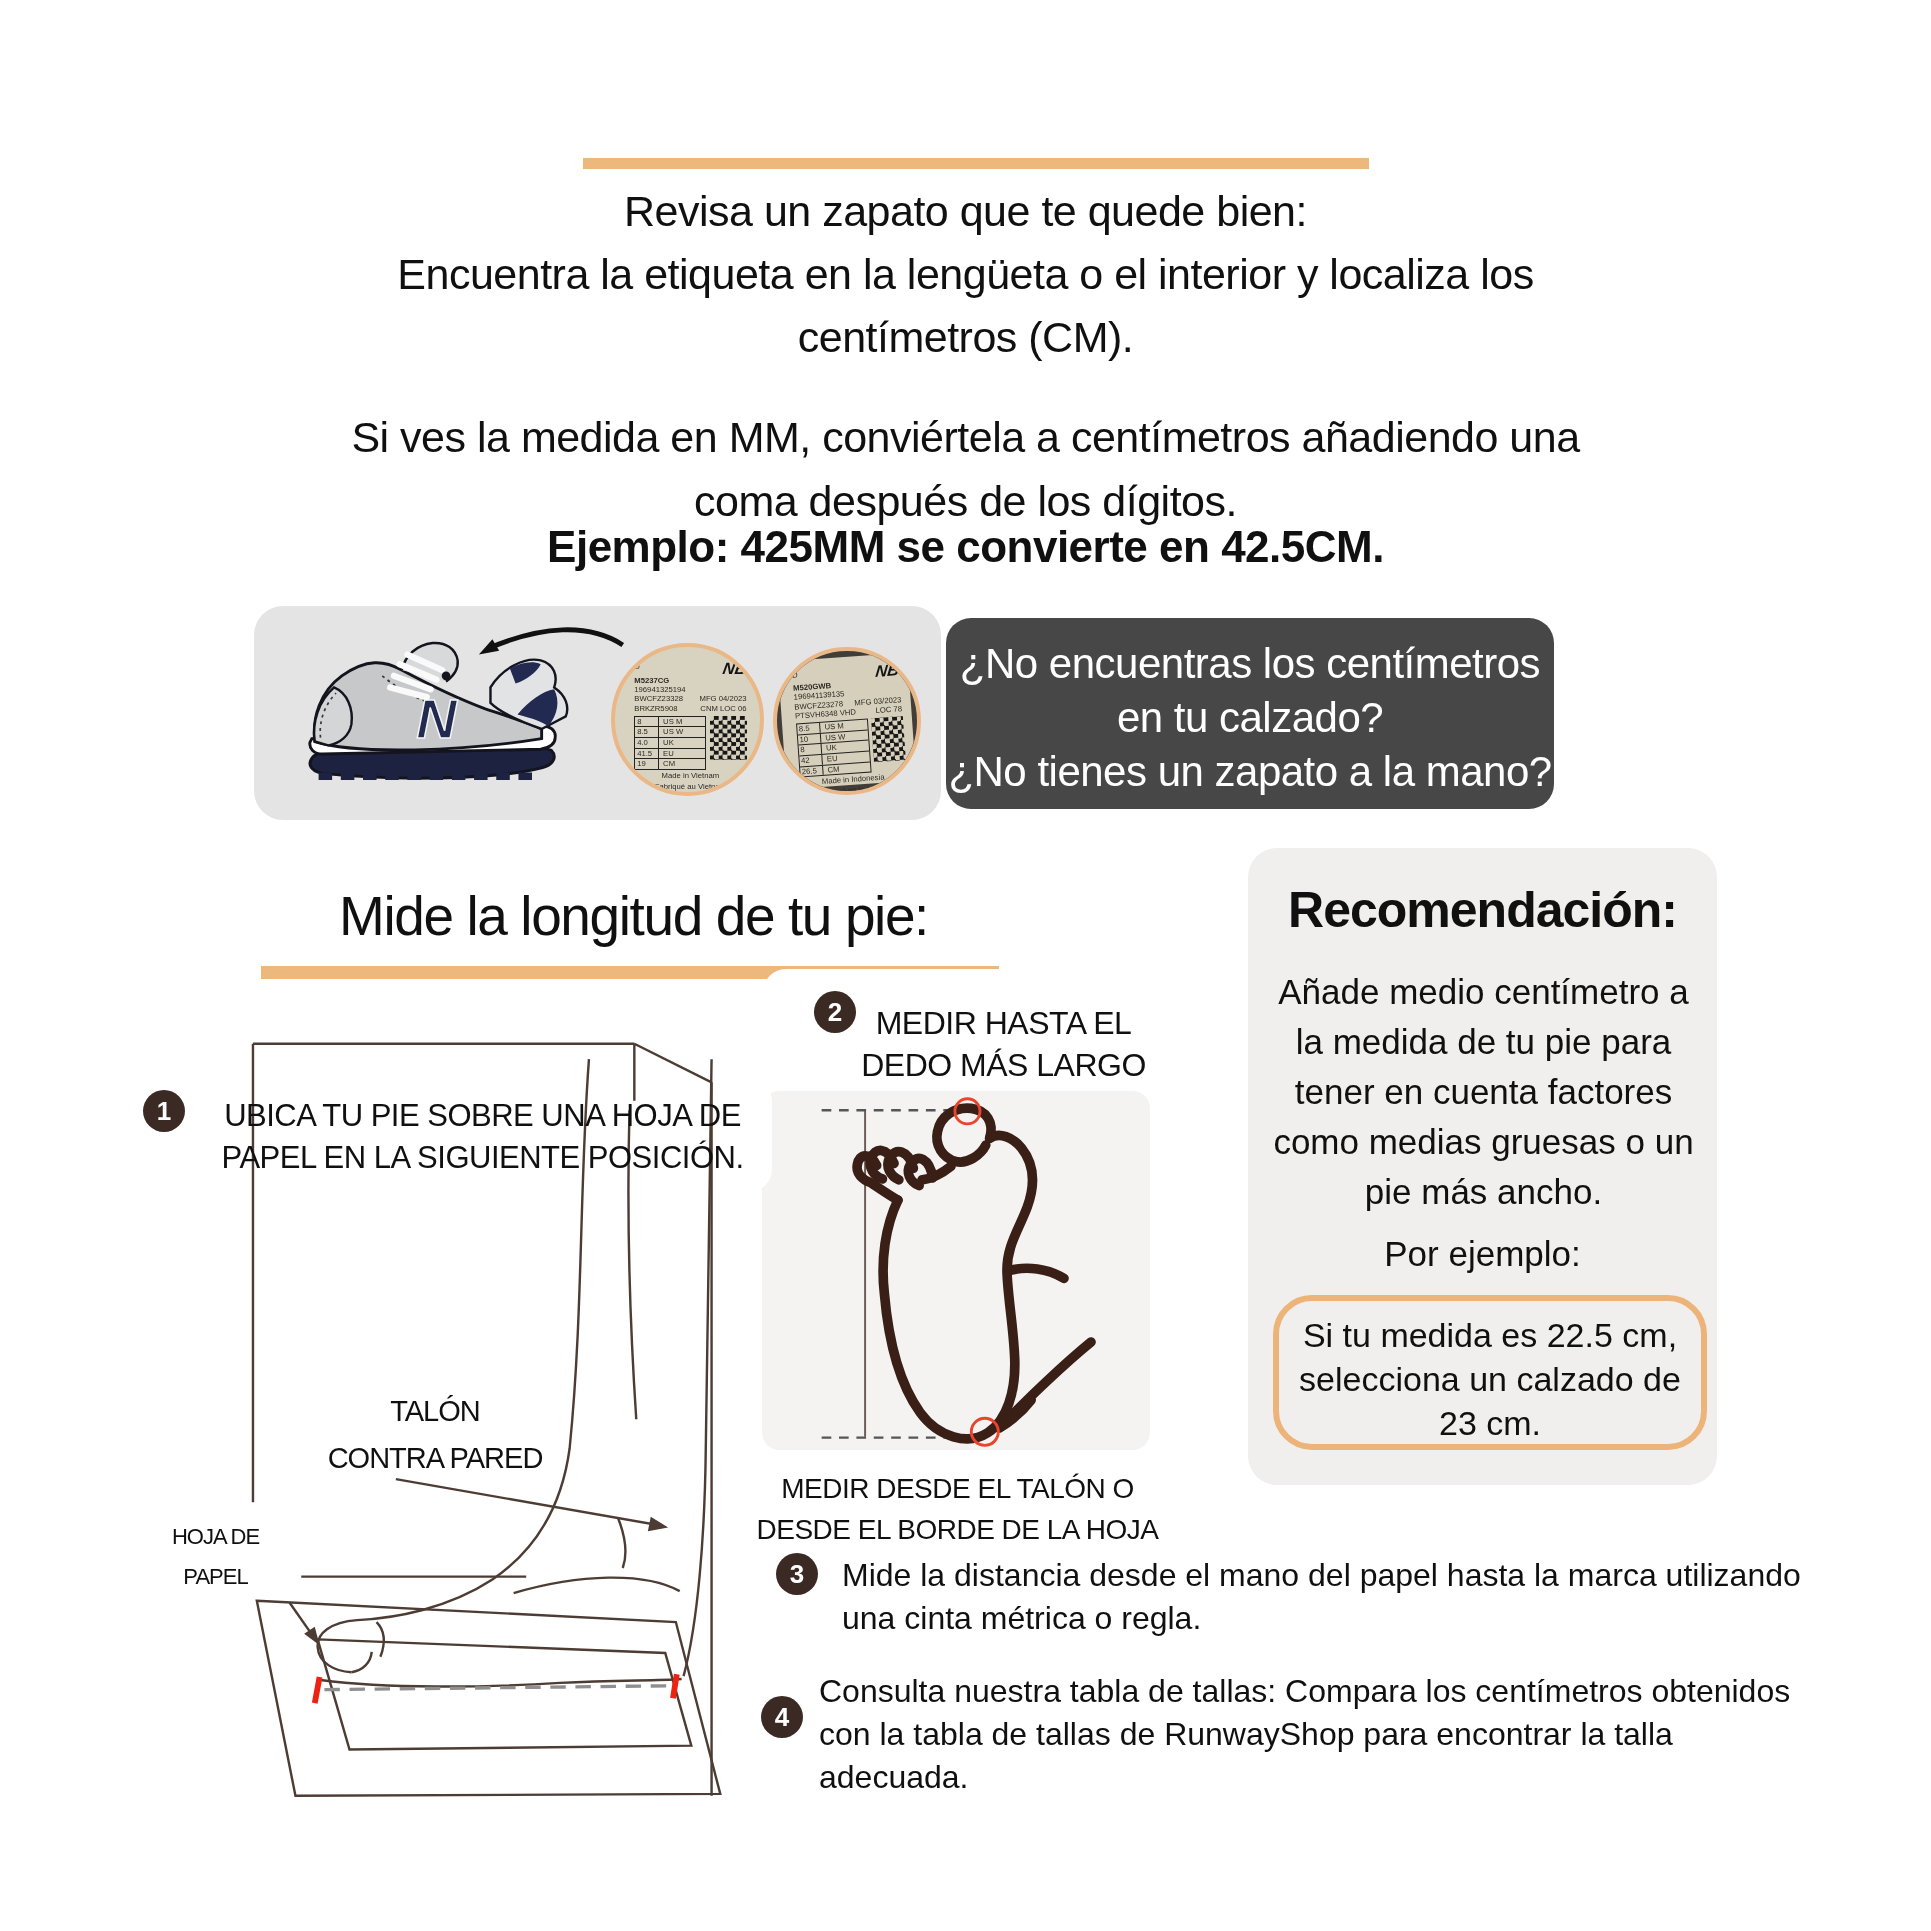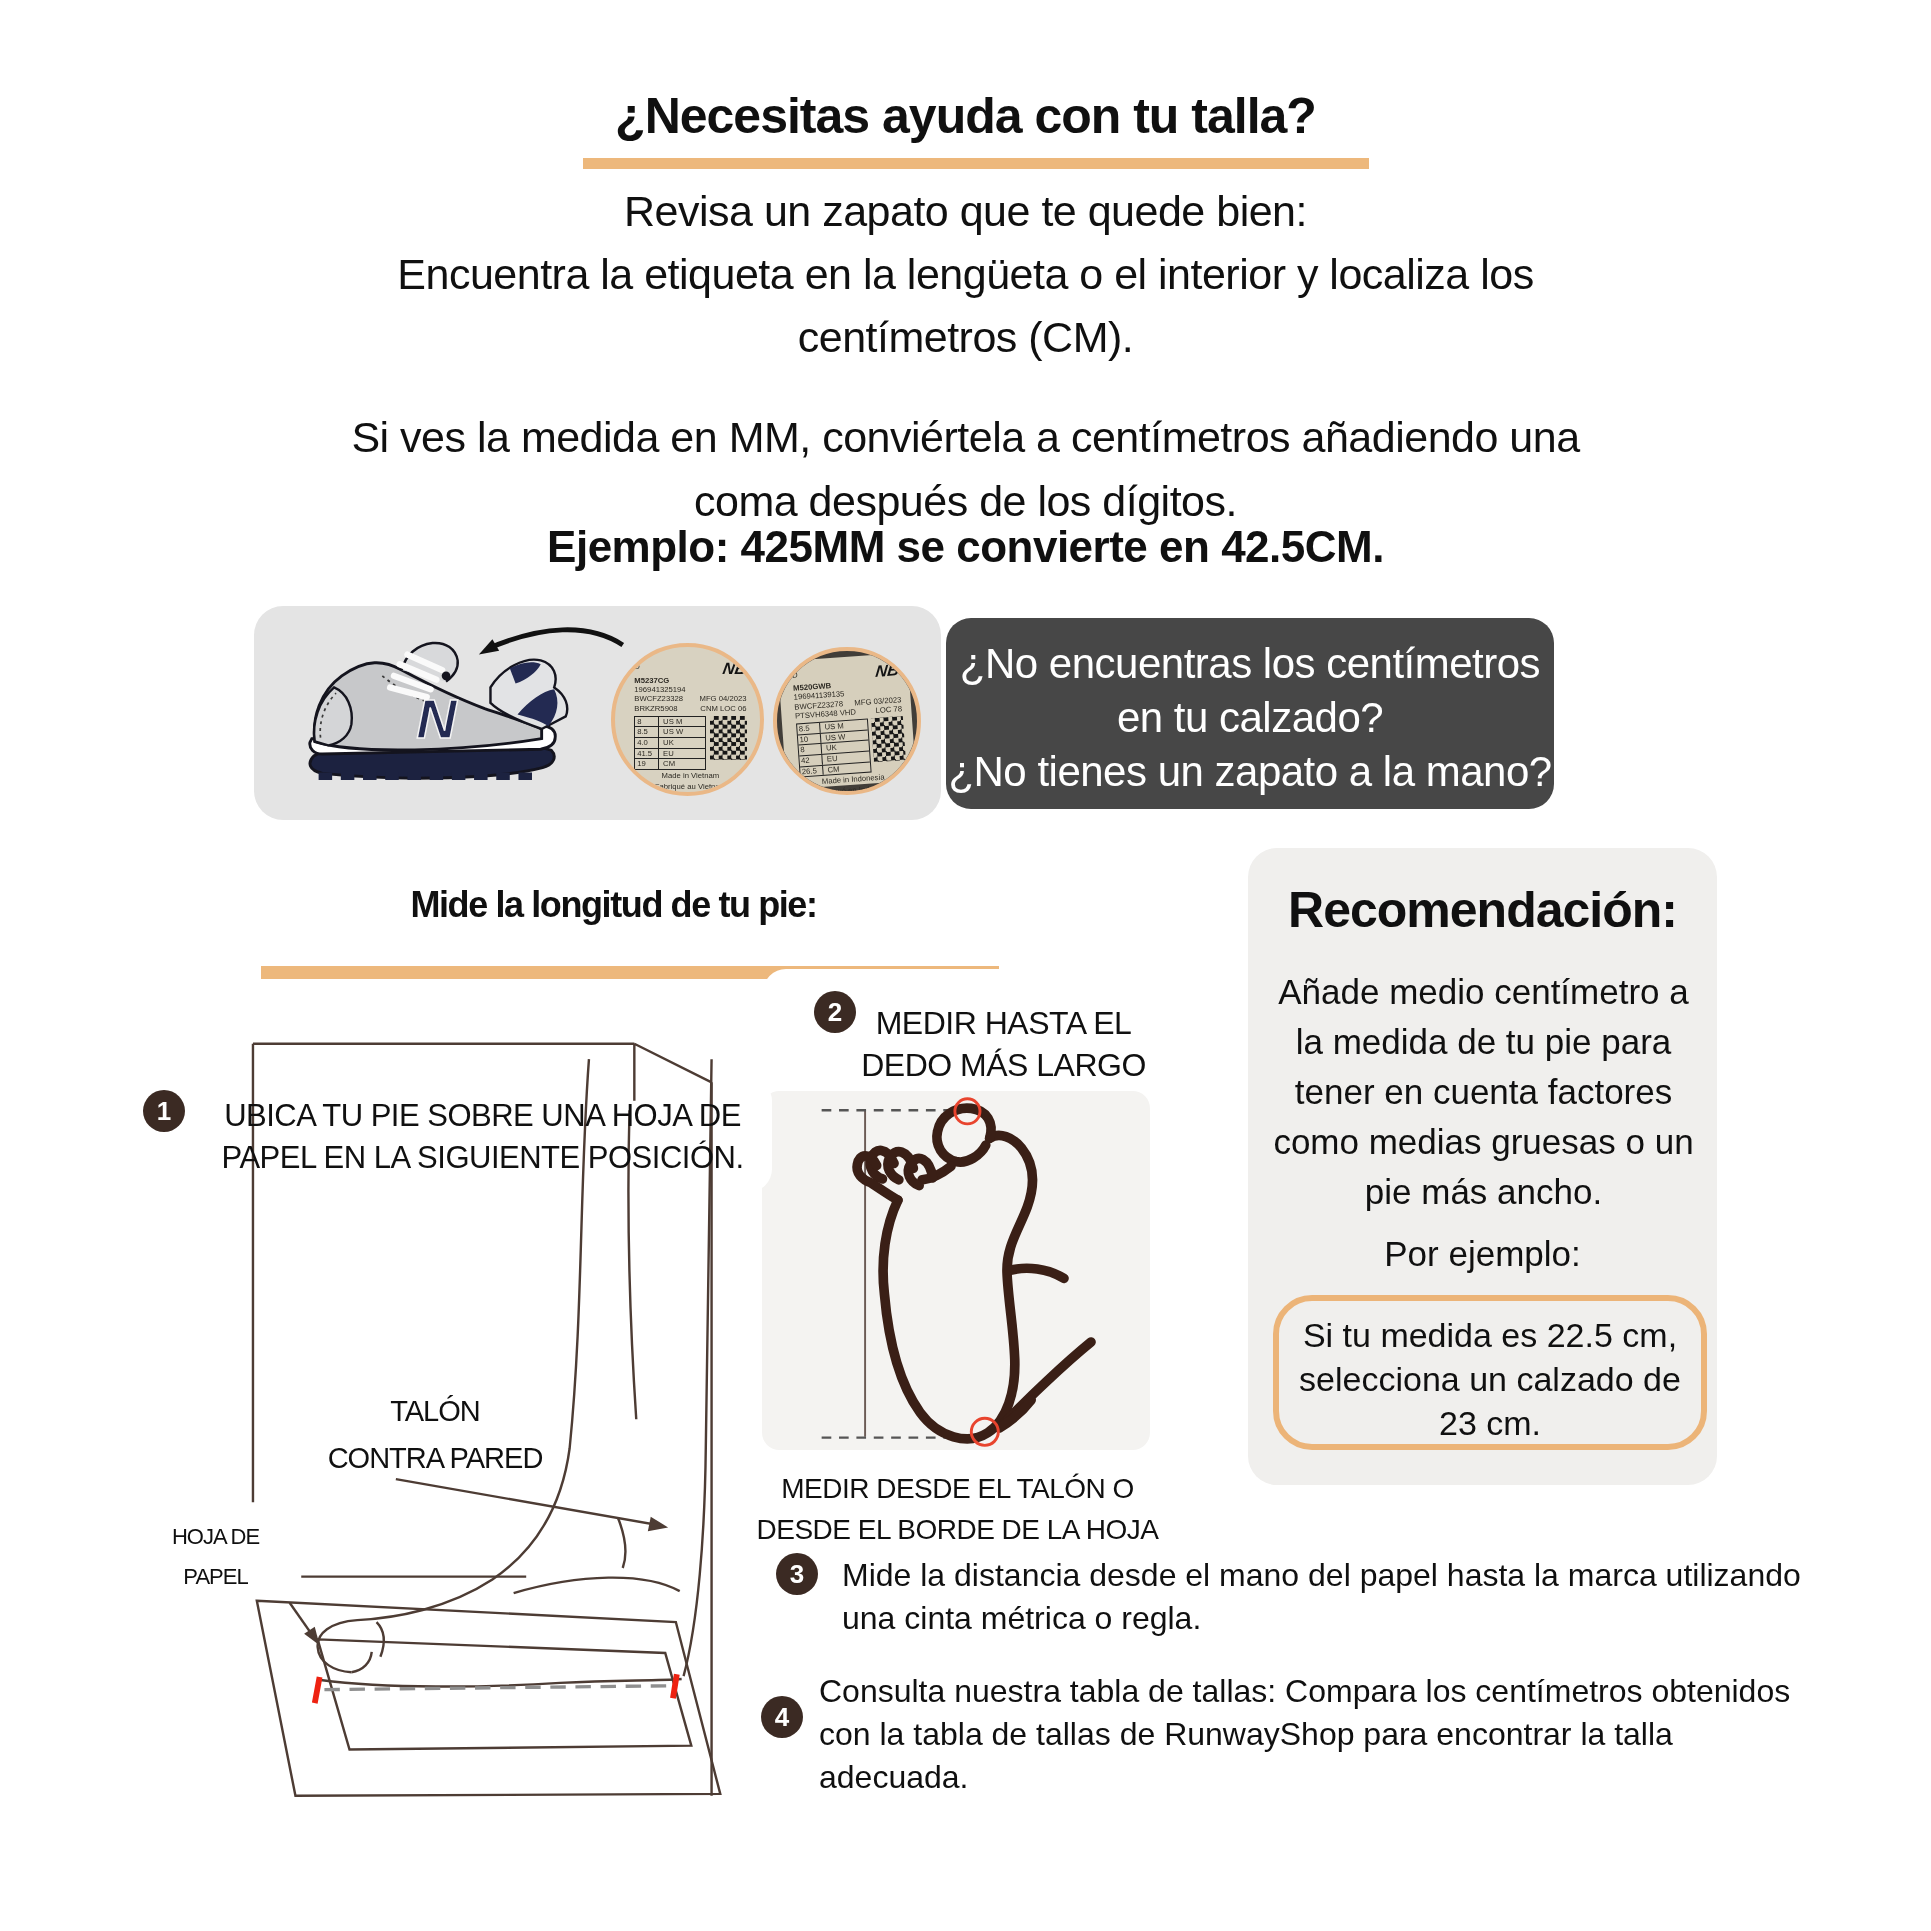--- a/index.html
+++ b/index.html
@@ -28,21 +28,21 @@
   .nbmark{font-weight:bold;font-style:italic;font-size:16.4px;line-height:13.5px;transform:skewX(-10deg);color:#141414;}
   .tmid{display:flex;margin-top:2.9px;align-items:flex-start;}
   .sizetable{border:1px solid #222;margin-right:3.9px;}
   .srow{display:flex;border-bottom:1px solid #222;width:70px;height:9.7px;line-height:9.7px;}
   .srow:last-child{border-bottom:none;}
   .srow .sn{width:21px;border-right:1px solid #222;padding-left:1.9px;}
   .srow .su{padding-left:3.9px;}
   .qr{width:44px;height:44px;background:repeating-conic-gradient(#171717 0% 25%,#d6cfbc 0% 50%) 0 0/8.7px 8.7px;}
   .made{text-align:center;margin-top:1.9px;line-height:8.7px;}
   
-  .sec-title{left:238px;top:884px;width:751px;font-size:36px;font-weight:bold;letter-spacing:-1.4px;}
+  .sec-title{left:258px;top:884px;width:751px;font-size:55px;font-weight:normal;letter-spacing:-1.4px;}
   .rule2{left:261px;top:966px;width:738px;height:12.6px;}
   .card{background:#ffffff;position:absolute;z-index:1;}
   .cardA{left:135px;top:1078px;width:637px;height:114px;border-radius:23px;}
   .cardB{left:763px;top:969px;width:388px;height:118px;border-radius:23px;}
   .mid-panel{left:762px;top:1091px;width:388px;height:359px;background:#f4f3f1;border-radius:17.4px;z-index:0;}
   .right-panel{left:1248px;top:848px;width:469px;height:637px;background:#f0efed;border-radius:29px;z-index:0;}
   .badge{position:absolute;width:42px;height:42px;border-radius:50%;background:#3b2a23;color:#fff;
          font-size:26px;font-weight:bold;display:flex;align-items:center;justify-content:center;z-index:4;}
   .caps{letter-spacing:-0.5px;z-index:4;}
   .step1-text{left:193px;top:1095px;width:579px;font-size:31px;line-height:42px;}
@@ -60,21 +60,20 @@
   .step3-text{left:842px;top:1554px;width:975px;font-size:32px;line-height:43px;z-index:4;}
   .step4-text{left:819px;top:1670px;width:975px;font-size:32px;line-height:43px;z-index:4;}
   .overlay{position:absolute;left:0;top:0;z-index:2;pointer-events:none;}
   .txt{z-index:4;}
 </style>
 </head>
 <body>
 
 <div class="canvas">
 
-  <div class="abs ctr main-title txt">¿Necesitas ayuda con tu talla?</div>
   <div class="abs rule rule1"></div>
 
   <div class="abs ctr intro txt">
     <div>Revisa un zapato que te quede bien:</div>
     <div>Encuentra la etiqueta en la lengüeta o el interior y localiza los</div>
     <div>centímetros (CM).</div>
   </div>
 
   <div class="abs ctr mmblock txt">
     <div>Si ves la medida en MM, conviértela a centímetros añadiendo una</div>

